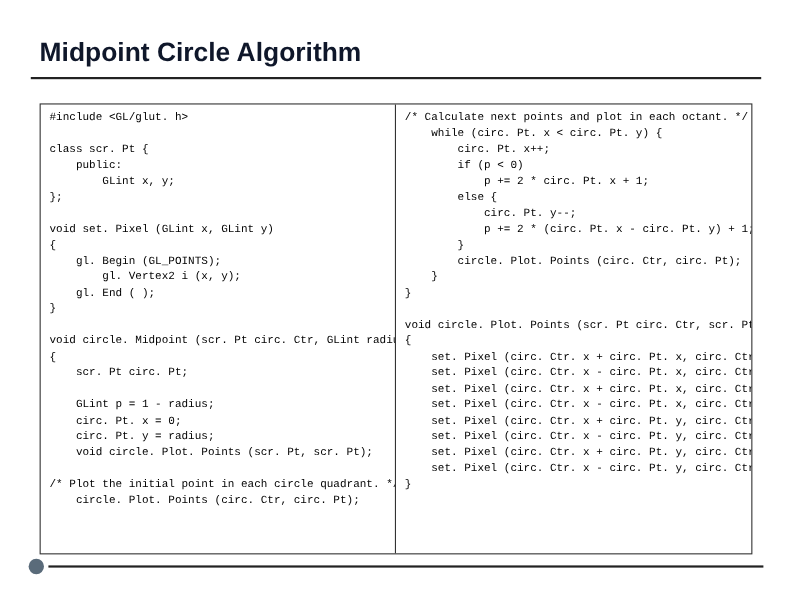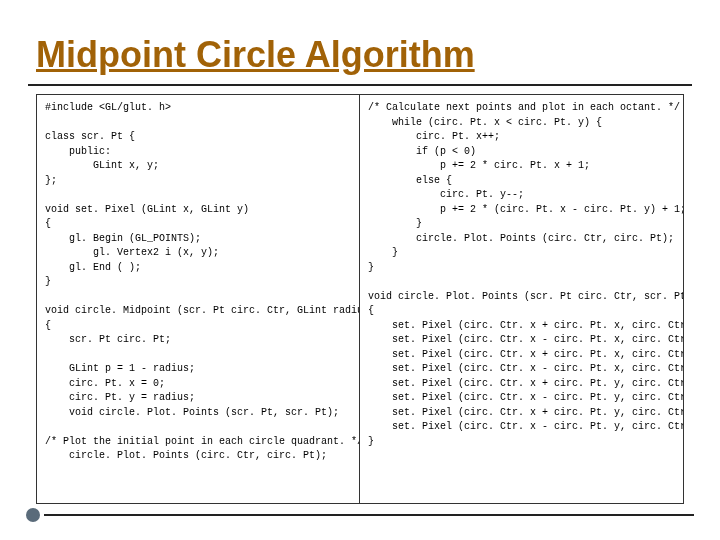--- a/index.html
+++ b/index.html
@@ -12,25 +12,24 @@
   }
   .slide {
     box-sizing: border-box;
     width: 720px;
     height: 540px;
     padding: 24px 28px 10px 28px;
     position: relative;
   }
   .title {
     font-weight: bold;
-    font-size: 36px;
-    color: #a16207;
+    font-size: 24px;
+    color: #0f172a;
     margin: 10px 0 8px 8px;
     font-family: Arial, sans-serif;
-    text-decoration: underline;
   }
   .rule {
     border: none;
     border-top: 2px solid #222;
     margin: 4px 0 6px 0;
   }
   .code-frame {
     position: absolute;
     left: 36px;
     right: 36px;

